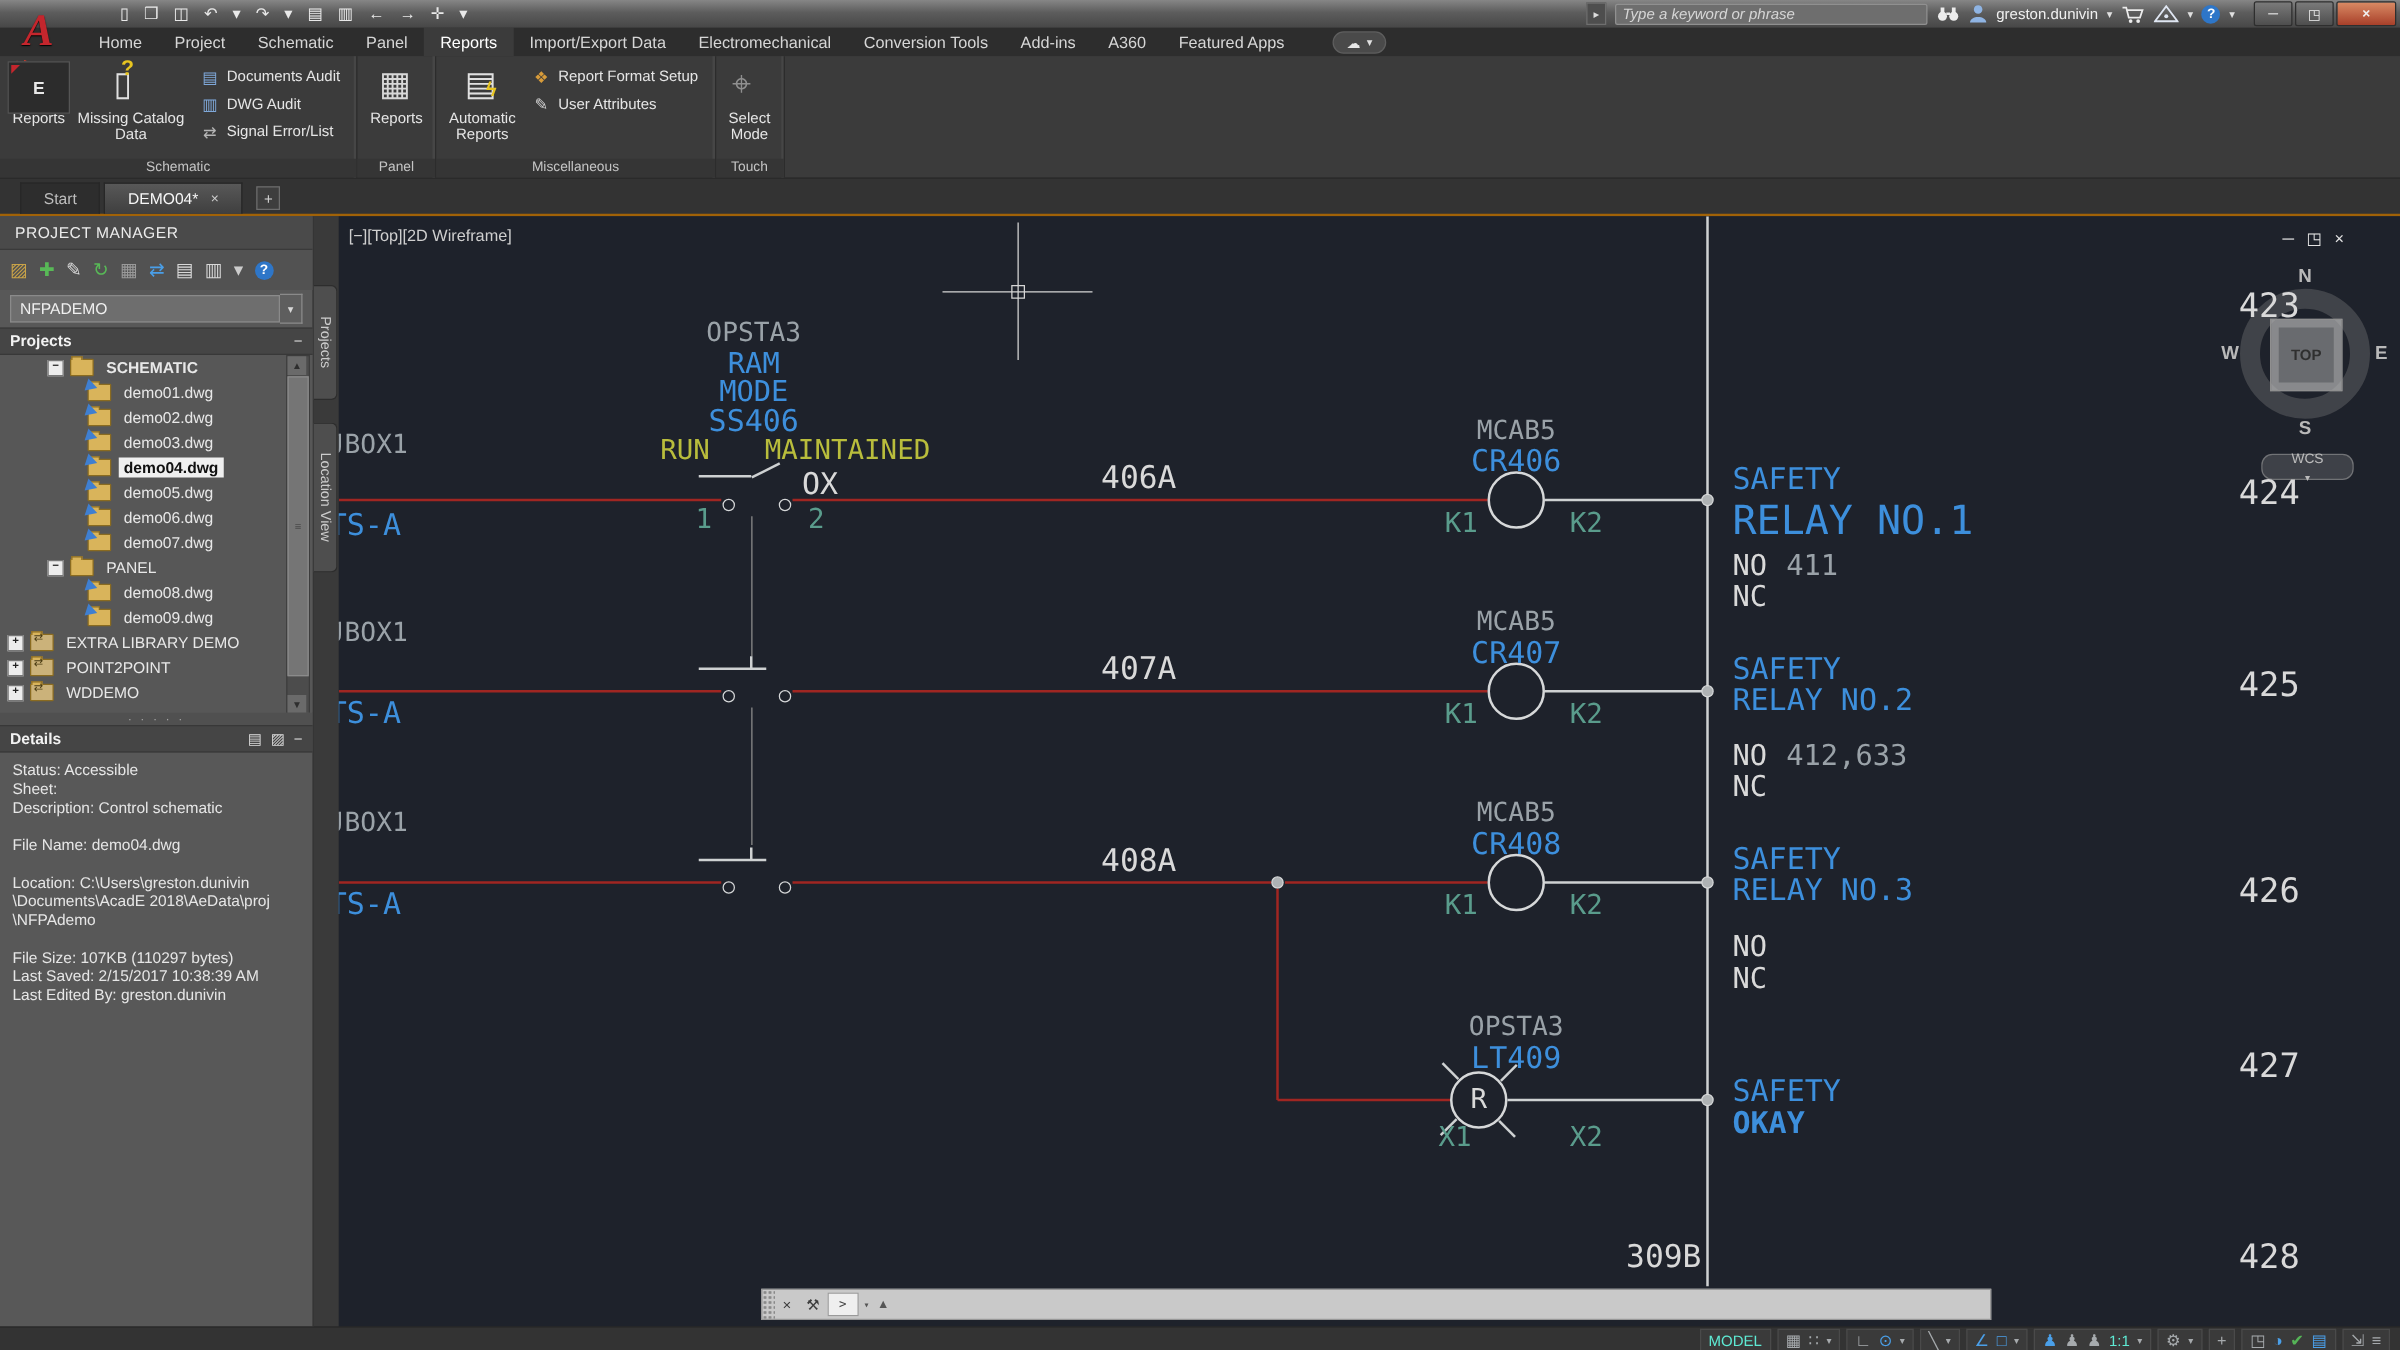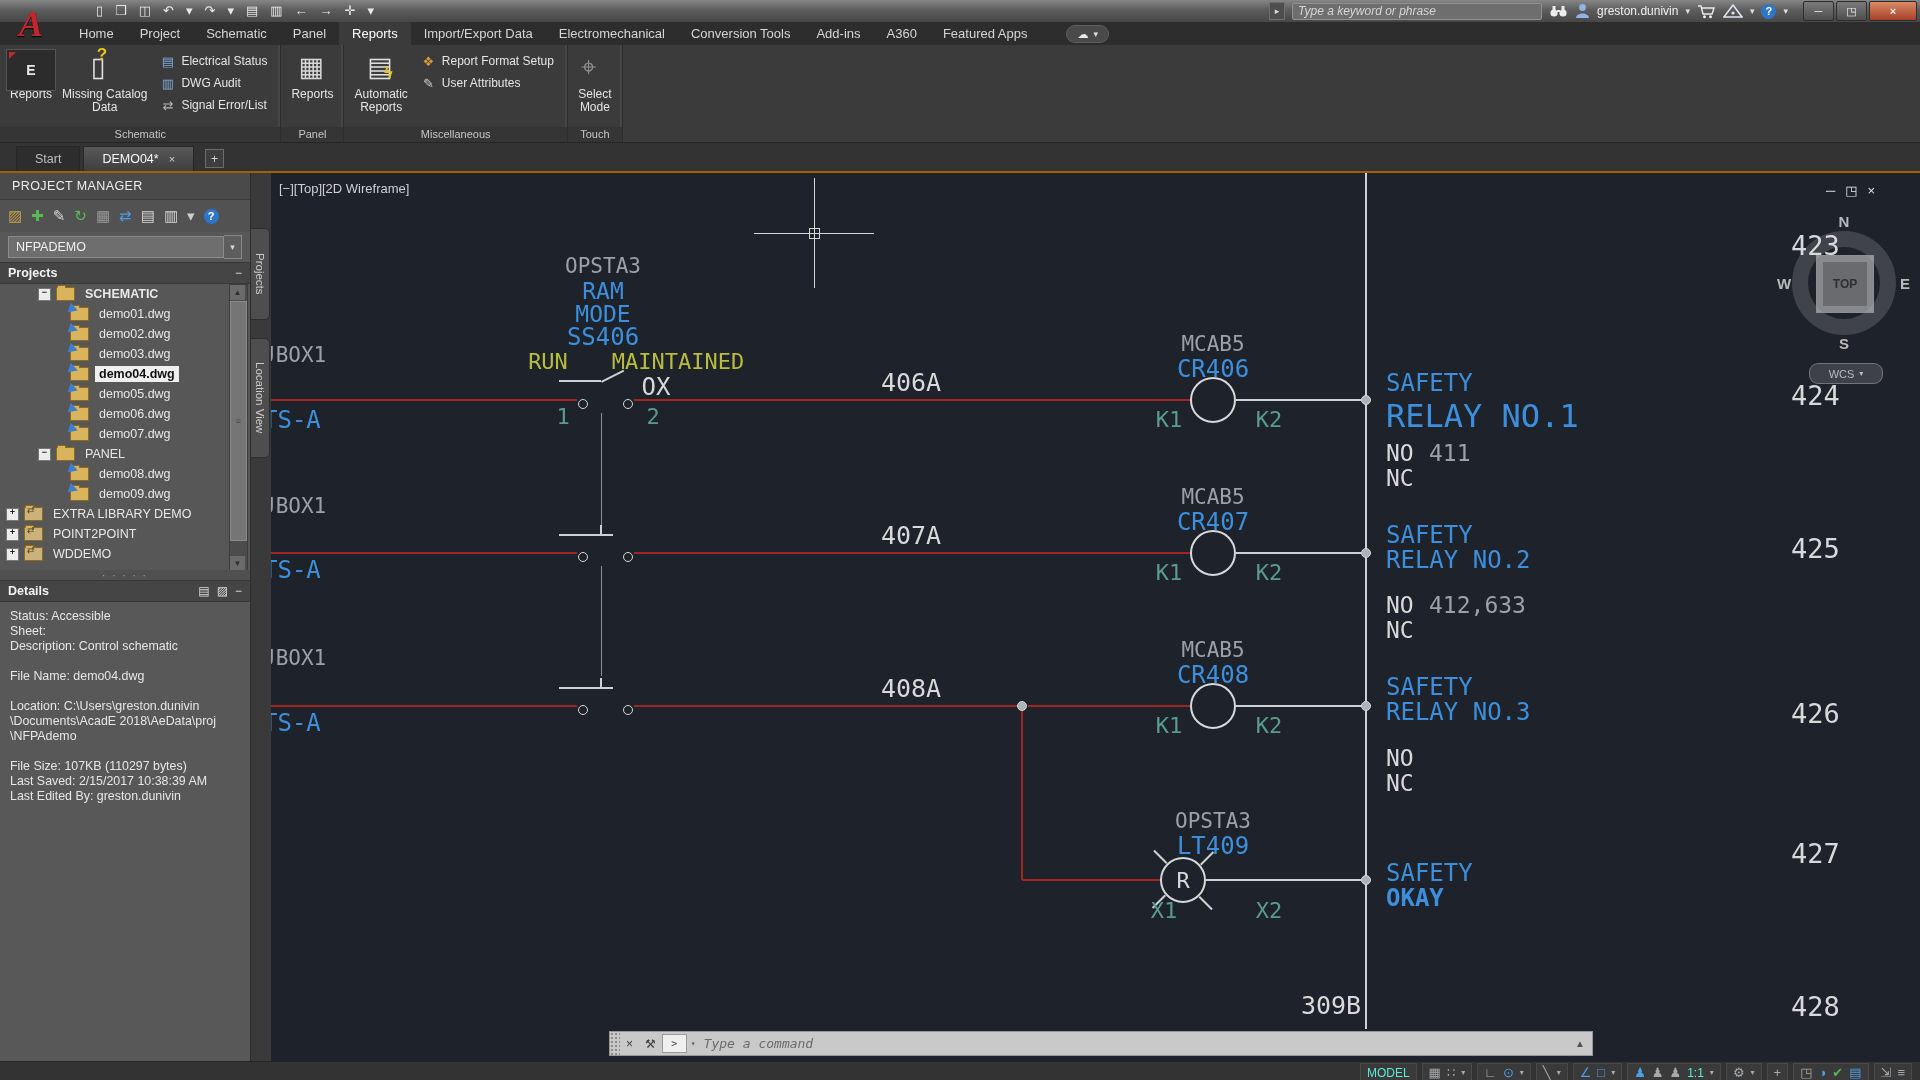--- a/index.html
+++ b/index.html
@@ -116,21 +116,21 @@
   .col-g{color:#9aa2a8;} .col-b{color:#3d8fdc;} .col-y{color:#b9bd3c;} .col-t{color:#5a9c8c;} .col-w{color:#d9d9d9;}
   
   .vc-ring{position:absolute;left:1521px;top:58px;width:104px;height:104px;border-radius:50%;
            border:16px solid rgba(130,130,130,.35);box-sizing:border-box;z-index:3;}
   .vc-letter{position:absolute;color:#b9b9b9;font:bold 15px "Liberation Sans",sans-serif;z-index:4;transform:translate(-50%,-50%);}
   .vc-top{position:absolute;left:1545px;top:82px;width:56px;height:56px;background:rgba(168,168,168,.55);
           border:1px solid #8f8f8f;box-shadow:inset 0 0 0 6px rgba(210,210,210,.3);display:flex;align-items:center;
           justify-content:center;color:#2f2f2f;font:bold 12px "Liberation Sans",sans-serif;z-index:4;}
   .wcs{position:absolute;left:1538px;top:190px;width:72px;height:19px;background:rgba(140,140,140,.3);
        border:1px solid rgba(175,175,175,.45);border-radius:9px;color:#bcbcbc;font:11px "Liberation Sans",sans-serif;
-       display:flex;align-items:center;justify-content:center;gap:5px;z-index:4;}
+       display:flex;align-items:center;justify-content:center;gap:5px;z-index:4;flex-direction:column;}
   
   .cmd{position:absolute;left:338px;top:858px;width:984px;height:25px;background:#c9c9c9;border:1px solid #989898;
        display:flex;align-items:center;z-index:9;box-sizing:border-box;}
   .cmd-grip{width:10px;height:100%;background-image:radial-gradient(#8a8a8a 1px,transparent 1.4px);background-size:4px 4px;}
   .cmd-ic{color:#3d3d3d;font-size:12px;margin:0 6px;font-family:"Liberation Sans",sans-serif;}
   .cmd-prompt{width:23px;height:17px;background:#efefef;border:1px solid #9a9a9a;color:#444;font-size:10px;
               display:flex;align-items:center;justify-content:center;margin-right:2px;}
   .cmd-caret{color:#555;font-size:8px;margin:0 6px 0 2px;}
   .cmd input{flex:1;border:none;background:transparent;outline:none;font:italic 13px "DejaVu Sans Mono",monospace;color:#6a6a6a;}
   .cmd input::placeholder{color:#6a6a6a;}
@@ -228,21 +228,21 @@
 
   <div class="ribbon">
       <div class="rgroup">
         <div class="rg-content">
           <div class="bigbtn"><div class="bigicon"><span class="bi-base" style="color: rgb(230, 230, 230);">▦</span><span class="bi-over" style="color: rgb(196, 59, 46); left: -4px; top: -4px; font-size: 15px;">↩</span></div><span>Reports</span></div>
           <div class="bigbtn"><div class="bigicon"><span class="bi-base" style="color: rgb(224, 224, 224);">▯</span><span class="bi-over" style="color: rgb(232, 197, 32); left: 9px; top: -2px; font-size: 17px;">?</span></div><span>Missing Catalog
 Data</span></div>
           <div class="smallcol">
             <div class="smallbtn">
               <span class="sic" style="color: rgb(127, 168, 217);">▤</span>
-              <span>Electrical Status</span>
+              <span>Documents Audit</span>
             </div>
             <div class="smallbtn">
               <span class="sic" style="color: rgb(127, 168, 217);">▥</span>
               <span>DWG Audit</span>
             </div>
             <div class="smallbtn">
               <span class="sic" style="color: rgb(181, 181, 181);">⇄</span>
               <span>Signal Error/List</span>
             </div>
           </div>
@@ -529,21 +529,20 @@
           <div class="lab col-w" style="left: 1520px; top: 680px; font-size: 27px; transform: translate(0px, -50%);">427</div>
           <div class="lab col-w" style="left: 1520px; top: 833px; font-size: 27px; transform: translate(0px, -50%);">428</div>
         </div>
 
       <div class="cmd">
         <div class="cmd-grip"></div>
         <span class="cmd-ic">×</span>
         <span class="cmd-ic">⚒</span>
         <span class="cmd-prompt">&gt;</span>
         <span class="cmd-caret">▾</span>
-        <input placeholder="Type a command" style="">
         <span class="cmd-up">▲</span>
       </div>
     </div>
   </div>
 
   <div class="statusbar">
       <div class="sb-seg">
         <span class="sb-txt">MODEL</span>
       </div>
       <div class="sb-seg">

